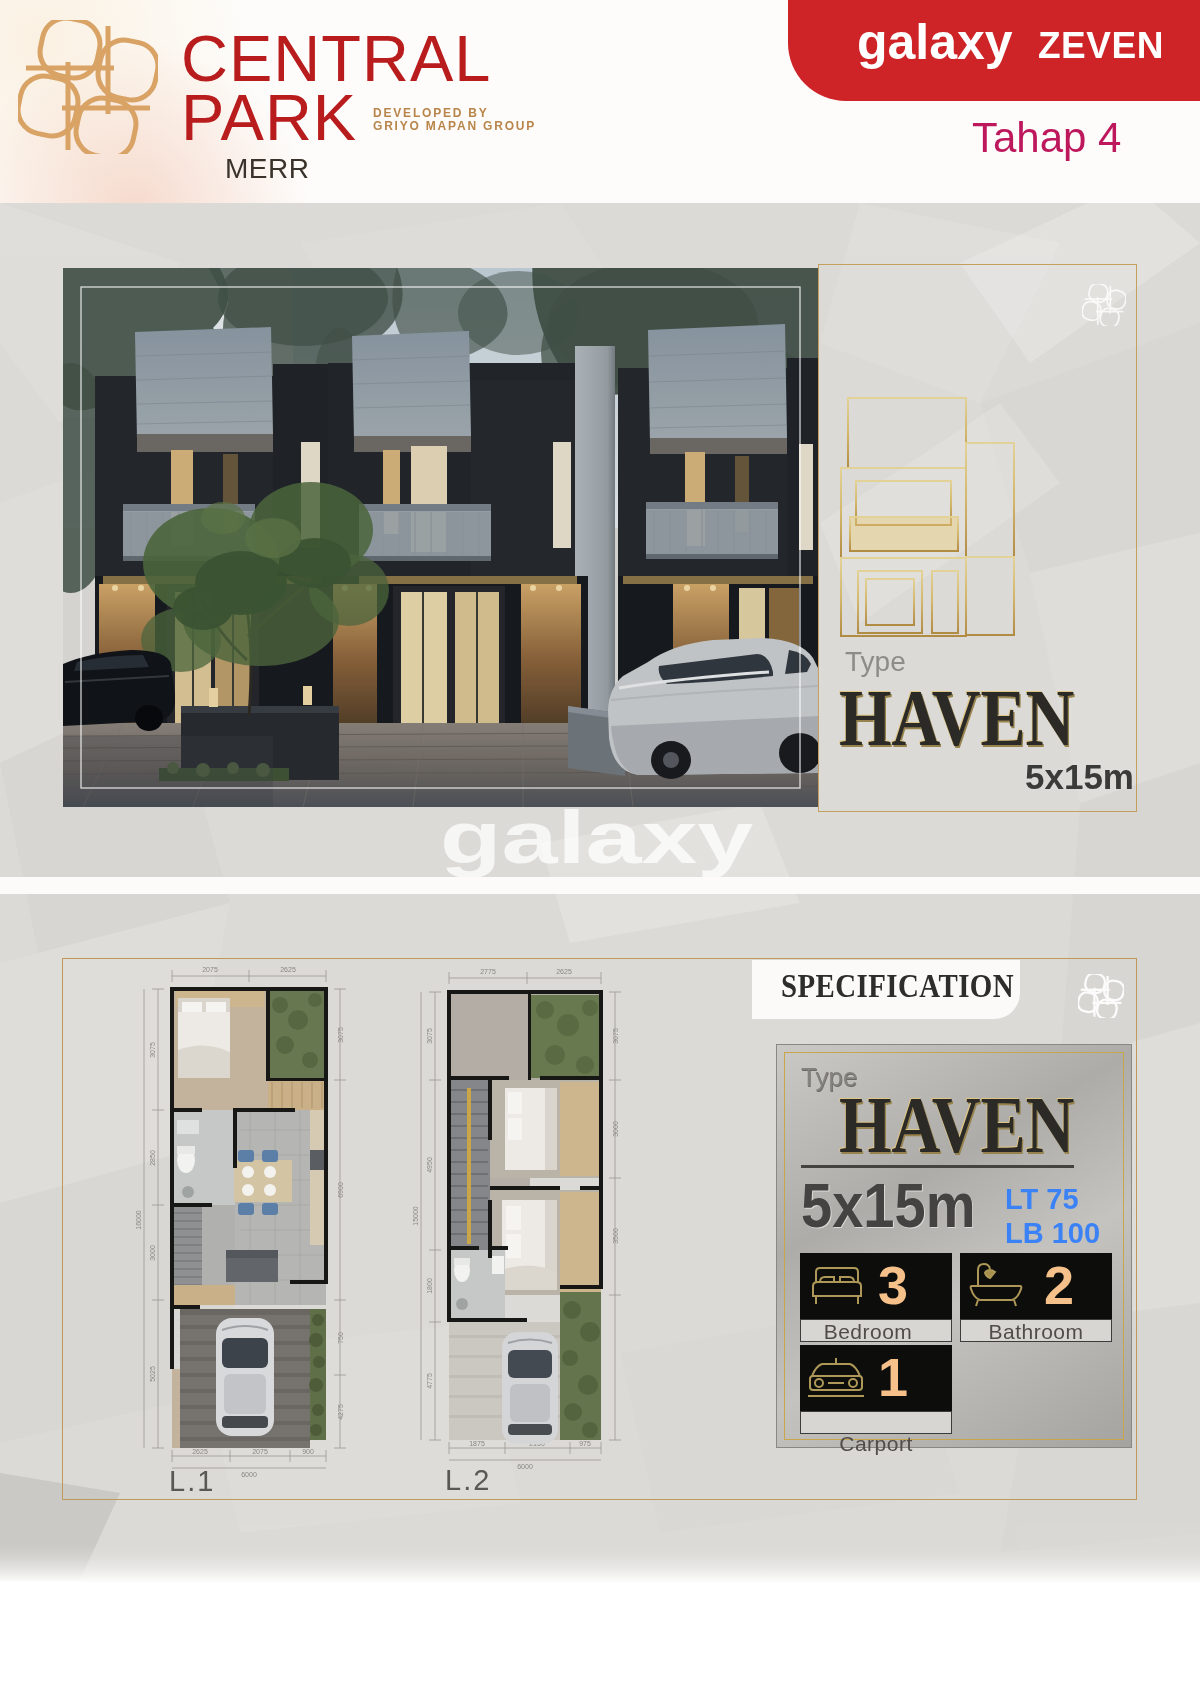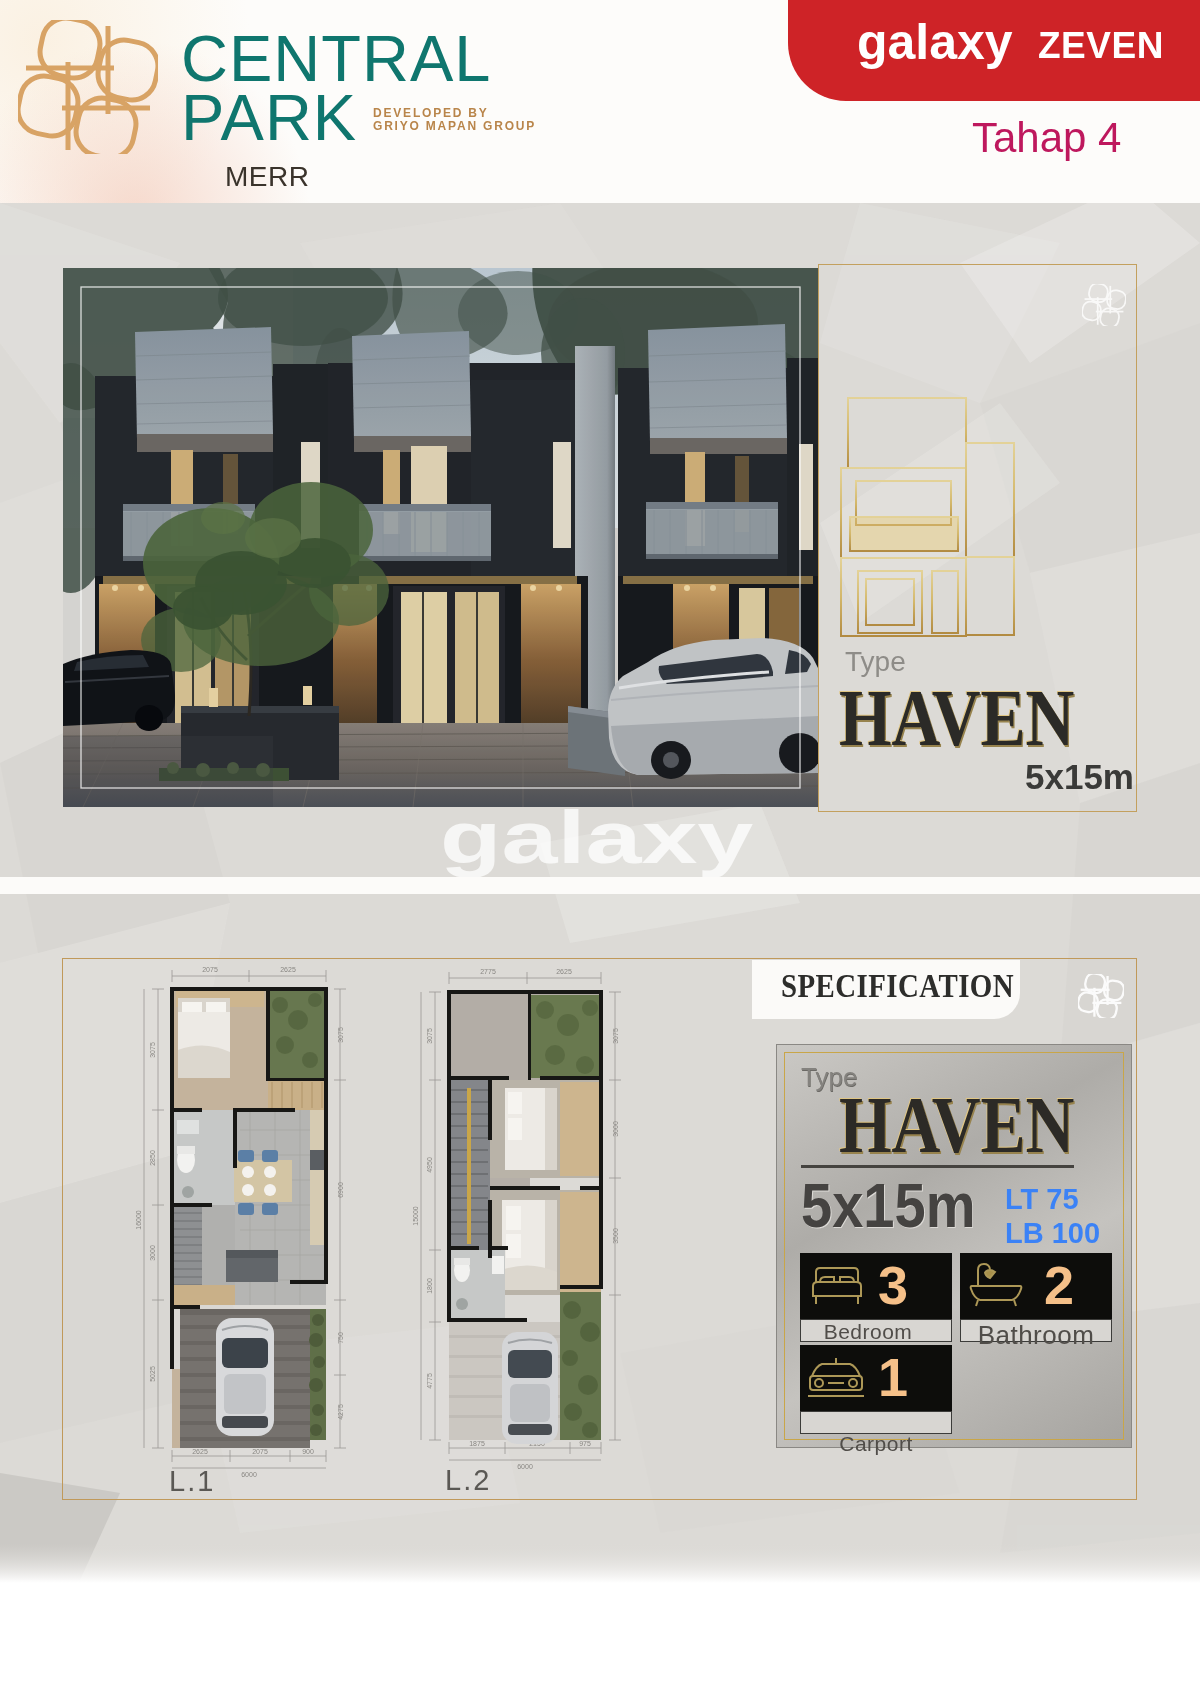--- a/index.html
+++ b/index.html
@@ -56,28 +56,28 @@
     <g id="cp0">
       <rect x="-47" y="-69" width="58" height="58" rx="24" transform="rotate(12 -18 -40)"></rect>
       <line x1="20" y1="-62" x2="20" y2="26"></line>
     </g>
     <use href="#cp0" transform="rotate(90)"></use>
     <use href="#cp0" transform="rotate(180)"></use>
     <use href="#cp0" transform="rotate(270)"></use>
   </g>
 </svg>
 
-<div class="abs" style="left:181px;top:29px;width:420px;color:#0f766e;">
+<div class="abs" style="left:181px;top:29px;width:420px;color:#b91c1c;">
   <div style="font-size:65px;letter-spacing:1px;font-weight:400;line-height:59px;">CENTRAL</div>
   <div style="font-size:65px;letter-spacing:1px;font-weight:400;line-height:59px;">PARK</div>
 </div>
 
 <div class="abs" style="left:373px;top:107px;color:#b9854a;font-size:12px;font-weight:700;letter-spacing:1.8px;line-height:13px;">DEVELOPED BY<br>GRIYO MAPAN GROUP</div>
 
-<div class="abs" style="left:225px;top:153px;color:#3a332b;font-size:28px;letter-spacing:0.5px;margin-top:8px;">MERR</div>
+<div class="abs" style="left:225px;top:153px;color:#3a332b;font-size:28px;letter-spacing:0.5px;">MERR</div>
 
 <div class="abs" style="left:788px;top:-14px;width:420px;height:115px;background:#ce2327;border-radius:0 0 0 58px;"></div>
 <div class="abs" style="left:857px;top:13px;color:#ffffff;font-size:50px;font-weight:700;letter-spacing:0px;">galaxy</div>
 <div class="abs" style="left:1038px;top:25px;color:#ffffff;font-size:37px;font-weight:700;letter-spacing:0.5px;">ZEVEN</div>
 
 <div class="abs" style="left:972px;top:114px;color:#be185d;font-size:42px;">Tahap 4</div>
 
 <div class="abs" style="left:818px;top:264px;width:319px;height:548px;border:1.5px solid #c3a05e;box-sizing:border-box;"></div>
 
 <svg class="abs" style="left:63px;top:268px;" width="755" height="539" viewBox="0 0 755 539">
@@ -766,21 +766,21 @@
   <g fill="none" stroke="#ad9857" stroke-width="2">
     <path d="M4 26 L52 26 Q54 26 53 29 Q50 38 44 40 L12 40 Q6 38 3 29 Q2 26 4 26"></path>
     <line x1="10" y1="40" x2="8" y2="46"></line>
       <line x1="46" y1="40" x2="48" y2="46"></line>
     <path d="M10 26 L10 10 Q10 4 16 4 Q21 4 22 9"></path>
     <path d="M17 12 Q22 8 27 12 L22 18 Q17 16 17 12" fill="#a8904a"></path>
   </g>
 </svg>
 <div class="abs" style="left:1024px;top:1254px;width:70px;text-align:center;color:#f5c089;font-size:54px;font-weight:700;">2</div>
 <div class="abs" style="left:960px;top:1319px;width:152px;height:23px;background:#d8d6d2;border:1px solid #3c3c3a;box-sizing:border-box;"></div>
-<div class="abs" style="left:960px;top:1320px;width:152px;text-align:center;color:#504d49;font-size:26px;letter-spacing:0.5px;">Bathroom</div>
+<div class="abs" style="left:960px;top:1320px;width:152px;text-align:center;color:#504d49;font-size:21px;letter-spacing:0.5px;">Bathroom</div>
 
 <div class="abs" style="left:800px;top:1345px;width:152px;height:66px;background:#0d0d0b;"></div>
 <svg class="abs" style="left:808px;top:1354px;" width="56" height="48" viewBox="0 0 56 48">
   <g fill="none" stroke="#ad9857" stroke-width="2">
     <path d="M4 22 Q8 12 14 10 L42 10 Q48 12 52 22"></path>
     <rect x="2" y="22" width="52" height="14" rx="3"></rect>
     <circle cx="11" cy="29" r="4"></circle>
       <circle cx="45" cy="29" r="4"></circle>
     <line x1="20" y1="29" x2="36" y2="29"></line>
     <line x1="28" y1="10" x2="28" y2="4"></line>

